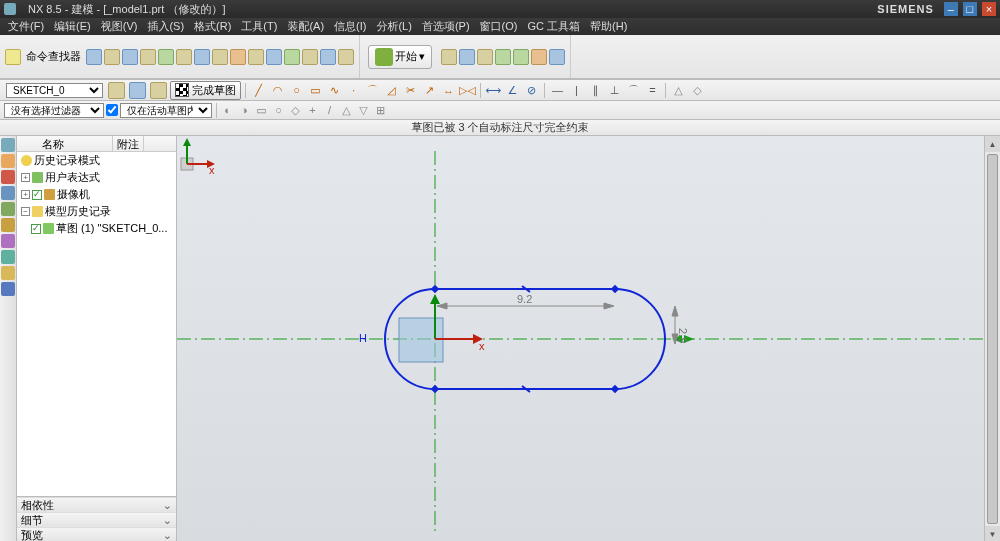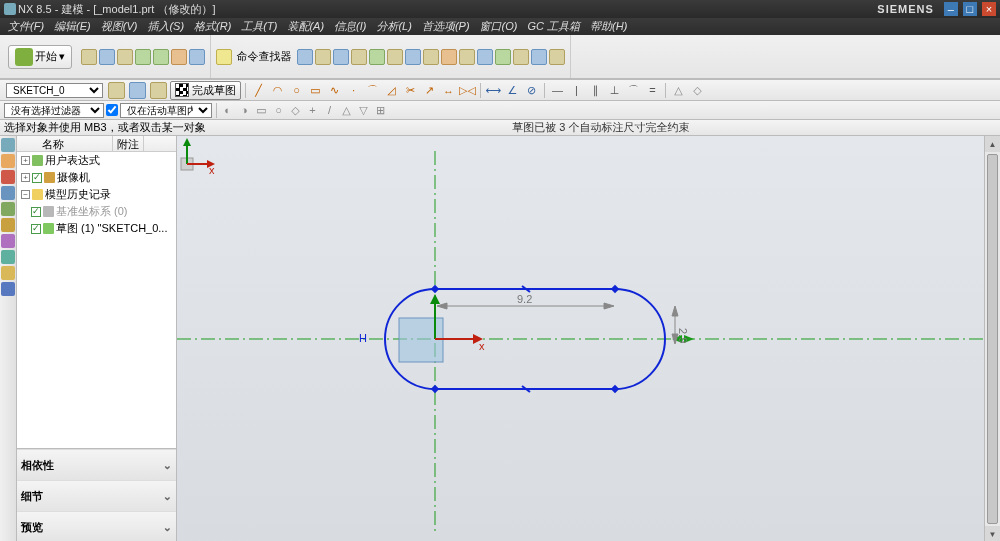--- a/index.html
+++ b/index.html
@@ -1,28 +1,28 @@
 <!DOCTYPE html>
 <html><head>
 <meta charset="utf-8">
 <style>
 * { margin: 0; padding: 0; box-sizing: border-box; font-family: "Microsoft YaHei", Arial, sans-serif; font-size: 11px; }
 body { width: 1000px; height: 541px; background: #000; overflow: hidden; }
 
 .titlebar { height: 18px; background: linear-gradient(#3a3a3a,#2a2a2a); color: #ddd; display: flex; align-items: center; padding: 0 4px; }
-.titlebar .left { display: flex; align-items: center; gap: 2px; }
+.titlebar .left { display: flex; align-items: center; gap: 12px; }
 .titlebar .logo { width: 12px; height: 12px; background: #7ab; border-radius: 2px; }
 .titlebar .right { margin-left: auto; display: flex; align-items: center; gap: 8px; }
 .win-btns span { display:inline-block; width:14px; height:14px; margin-left:2px; text-align:center; line-height:14px; }
 .win-min { background:#3d7ab5; color:#fff; }
 .win-max { background:#3d7ab5; color:#fff; }
 .win-close { background:#c94a2f; color:#fff; }
 
 .menubar { height: 17px; background: linear-gradient(#3a3a3a,#2c2c2c); color:#ddd; display:flex; align-items:center; padding:0 4px; gap:2px; }
-.menubar span { padding: 0 4px; cursor:default;font-style:italic; }
+.menubar span { padding: 0 4px; cursor:default; }
 
 .ribbon { height: 44px; background: linear-gradient(#f0f0f0,#e6e6e6); border-bottom:1px solid #bbb; display:flex; align-items:stretch; }
 .ribbon-small { display:flex; align-items:center; padding:0 4px; border-right:1px solid #ccc; }
 .small-icon { width:16px; height:16px; background:#d8d0a0; border:1px solid #b0a060; margin:1px; border-radius:2px; }
 .small-icon.b { background:#a8c4e0; border-color:#6a94c0; }
 .small-icon.g { background:#b8d8a0; border-color:#80a860; }
 .small-icon.o { background:#e8c090; border-color:#c09050; }
 .start-btn { display:flex; align-items:center; gap:2px; padding:2px 6px; background:linear-gradient(#fff,#e8e8e8); border:1px solid #aaa; border-radius:3px; margin:4px; }
 .start-btn .icn { width:18px; height:18px; background:#7fb03f; border-radius:3px; }
 
@@ -53,21 +53,21 @@
 .nav-tree { flex:1; overflow:auto; font-size:10px; }
 .tree-item { padding:1px 2px 1px 4px; display:flex; align-items:center; gap:2px; white-space:nowrap; }
 .tree-item.l1 { padding-left:14px; }
 .tree-exp { width:9px; height:9px; border:1px solid #888; display:flex; align-items:center; justify-content:center; font-size:8px; line-height:1; color:#555; }
 .ti-icon { width:11px; height:11px; border-radius:1px; }
 .ti-clock{background:#f0d050; border-radius:50%;} .ti-model{background:#80c060;} .ti-cam{background:#d0a040;} .ti-expr{background:#e8c878;} .ti-hist{background:#f0d060;} .ti-csys{background:#b8b8b8;} .ti-sketch{background:#80c860;}
 .ti-chk { width:10px; height:10px; border:1px solid #4a9c4a; position:relative; }
 .ti-chk::after { content:"✓"; position:absolute; top:-2px; left:0; font-size:9px; color:#2a7c2a; }
 .grey-text { color:#999; }
 .nav-bottom { border-top:1px solid #bbb; }
-.nav-section { height:31px; background:linear-gradient(#f4f4f4,#e4e4e4); border-top:1px solid #ddd; display:flex; align-items:center; justify-content:space-between; padding:0 4px; font-size:10px;font-weight:bold; }
+.nav-section { height:15px; background:linear-gradient(#f4f4f4,#e4e4e4); border-top:1px solid #ddd; display:flex; align-items:center; justify-content:space-between; padding:0 4px; font-size:10px; }
 .nav-section .chev { color:#666; }
 
 .canvas { flex:1; position:relative; background:linear-gradient(#e4e8ec,#d8dce0); overflow:hidden; }
 .canvas svg { position:absolute; top:0; left:0; }
 .triad { position:absolute; left:35px; bottom:20px; }
 .scrollbar-v { position:absolute; right:0; top:0; width:16px; height:100%; background:#e8e8e8; border-left:1px solid #bbb; }
 .scrollbar-v .thumb { position:absolute; top:18px; bottom:18px; left:2px; right:2px; background:#c8c8c8; border:1px solid #999; border-radius:2px; }
 .scrollbar-v .arr { position:absolute; left:0; right:0; height:16px; background:#d8d8d8; display:flex; align-items:center; justify-content:center; font-size:8px; color:#555; }
 .arr.up{top:0;} .arr.down{bottom:0;}
 </style>
@@ -100,55 +100,55 @@
   <span>信息(I)</span>
   <span>分析(L)</span>
   <span>首选项(P)</span>
   <span>窗口(O)</span>
   <span>GC 工具箱</span>
   <span>帮助(H)</span>
 </div>
 
 <div class="ribbon">
   <div class="ribbon-small">
+    <div class="small-icon" style="background:#f0e890;border-color:#c0b050;"></div>
+    <span style="padding:0 4px;">命令查找器</span>
+    <div class="small-icon b"></div>
+    <div class="small-icon"></div>
+    <div class="small-icon b"></div>
+    <div class="small-icon"></div>
+    <div class="small-icon g"></div>
+    <div class="small-icon"></div>
+    <div class="small-icon b"></div>
+    <div class="small-icon"></div>
+    <div class="small-icon o"></div>
+    <div class="small-icon"></div>
+    <div class="small-icon b"></div>
+    <div class="small-icon g"></div>
+    <div class="small-icon"></div>
+    <div class="small-icon b"></div>
+    <div class="small-icon"></div>
+  </div>
+  <div class="ribbon-small">
     <div class="start-btn">
       <div class="icn"></div>
       <span>开始</span>
       <span>▾</span>
     </div>
     <div style="display:flex;flex-direction:column;margin-left:4px;">
       <div style="display:flex;">
         <div class="small-icon"></div>
         <div class="small-icon b"></div>
         <div class="small-icon"></div>
         <div class="small-icon g"></div>
         <div class="small-icon g"></div>
         <div class="small-icon o"></div>
         <div class="small-icon b"></div>
       </div>
     </div>
-  </div>
-  <div class="ribbon-small">
-    <div class="small-icon" style="background:#f0e890;border-color:#c0b050;"></div>
-    <span style="padding:0 4px;">命令查找器</span>
-    <div class="small-icon b"></div>
-    <div class="small-icon"></div>
-    <div class="small-icon b"></div>
-    <div class="small-icon"></div>
-    <div class="small-icon g"></div>
-    <div class="small-icon"></div>
-    <div class="small-icon b"></div>
-    <div class="small-icon"></div>
-    <div class="small-icon o"></div>
-    <div class="small-icon"></div>
-    <div class="small-icon b"></div>
-    <div class="small-icon g"></div>
-    <div class="small-icon"></div>
-    <div class="small-icon b"></div>
-    <div class="small-icon"></div>
   </div>
 </div>
 
 <div style="height:0;"></div>
 
 <div class="ribbon" style="height:0;overflow:hidden;"></div>
 
 <div style="height:0;"></div>
 
 <div style="height:0;"></div>
@@ -212,21 +212,20 @@
   <div class="tb2-item" style="color:#888;">○</div>
   <div class="tb2-item" style="color:#888;">◇</div>
   <div class="tb2-item" style="color:#888;">+</div>
   <div class="tb2-item" style="color:#888;">/</div>
   <div class="tb2-item" style="color:#888;">△</div>
   <div class="tb2-item" style="color:#888;">▽</div>
   <div class="tb2-item" style="color:#888;">⊞</div>
 </div>
 
 <div class="statusbar">
-  <span>选择对象并使用 MB3，或者双击某一对象</span>
   <span class="center-msg">草图已被 3 个自动标注尺寸完全约束</span>
 </div>
 
 <div class="main">
 
   <div class="leftbar">
     <div class="lb-icon lb1"></div>
     <div class="lb-icon lb2"></div>
     <div class="lb-icon lb3"></div>
     <div class="lb-icon lb4"></div>
@@ -238,39 +237,38 @@
     <div class="lb-icon lb10"></div>
   </div>
 
   <div class="nav-panel">
     <div class="nav-header">
       <span class="col1">名称</span>
       <span>附注</span>
     </div>
     <div class="nav-tree">
       <div class="tree-item">
+        <div class="ti-icon ti-clock"></div>
+        <span>历史记录模式</span>
+      </div>
+      <div class="tree-item">
         <div class="tree-exp">+</div>
         <div class="ti-icon ti-model"></div>
         <span>用户表达式</span>
       </div>
       <div class="tree-item">
         <div class="tree-exp">+</div>
         <div class="ti-chk"></div>
         <div class="ti-icon ti-cam"></div>
         <span>摄像机</span>
       </div>
       <div class="tree-item">
         <div class="tree-exp">−</div>
         <div class="ti-icon ti-hist"></div>
         <span>模型历史记录</span>
-      </div>
-      <div class="tree-item l1 grey-text">
-        <div class="ti-chk"></div>
-        <div class="ti-icon ti-csys"></div>
-        <span>基准坐标系 (0)</span>
       </div>
       <div class="tree-item l1">
         <div class="ti-chk"></div>
         <div class="ti-icon ti-sketch"></div>
         <span>草图 (1) "SKETCH_0...</span>
       </div>
     </div>
     <div class="nav-bottom">
       <div class="nav-section">
         <span>相依性</span>

